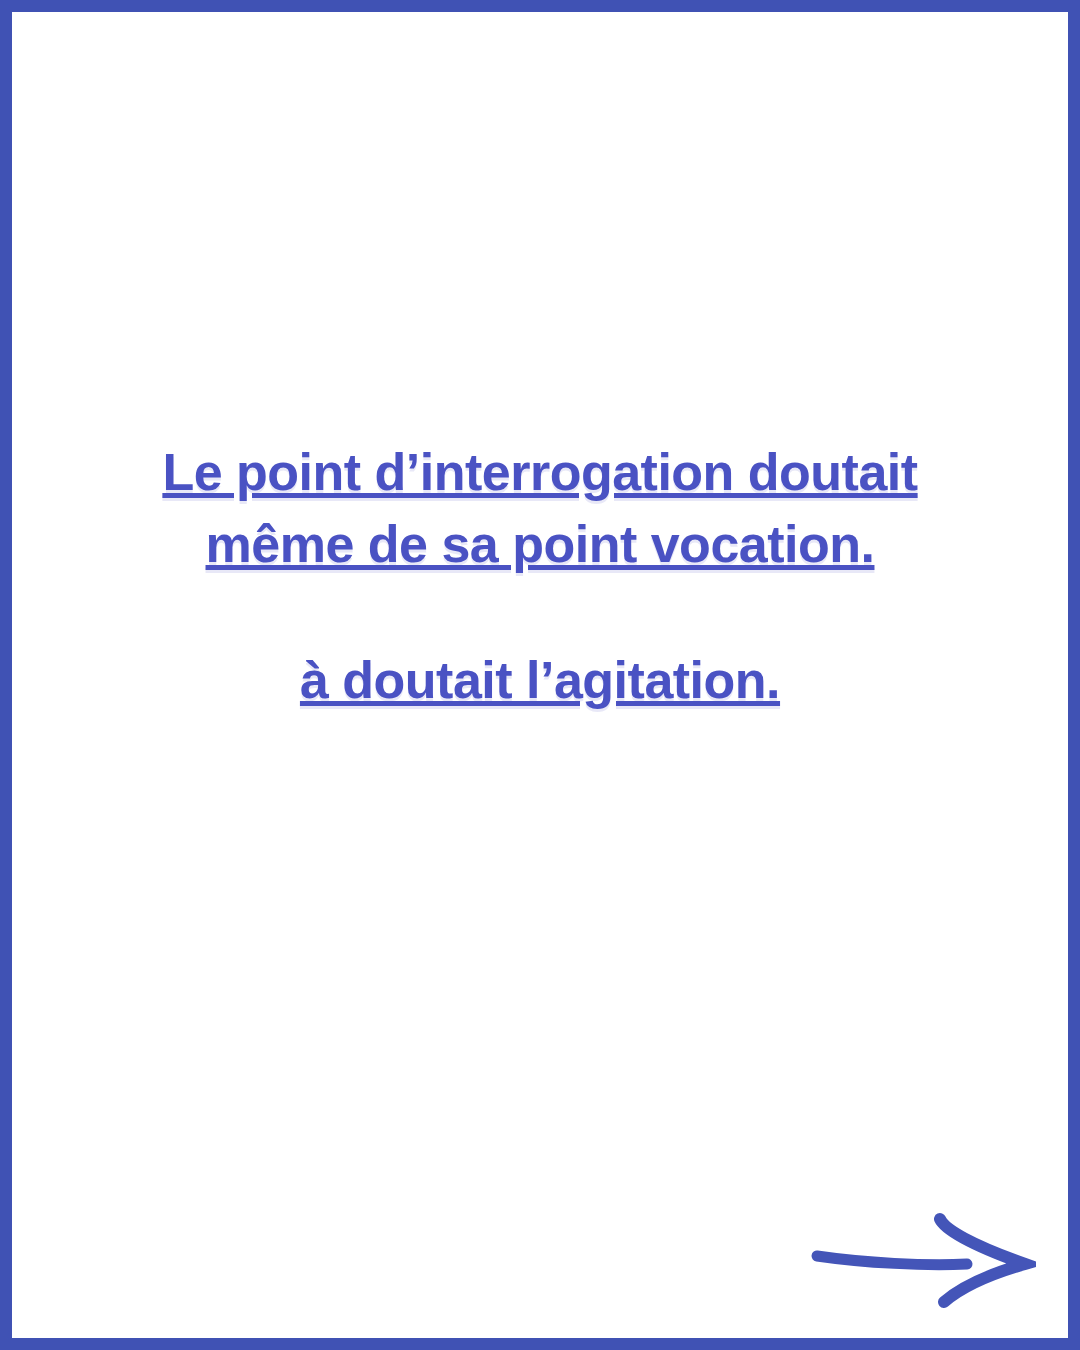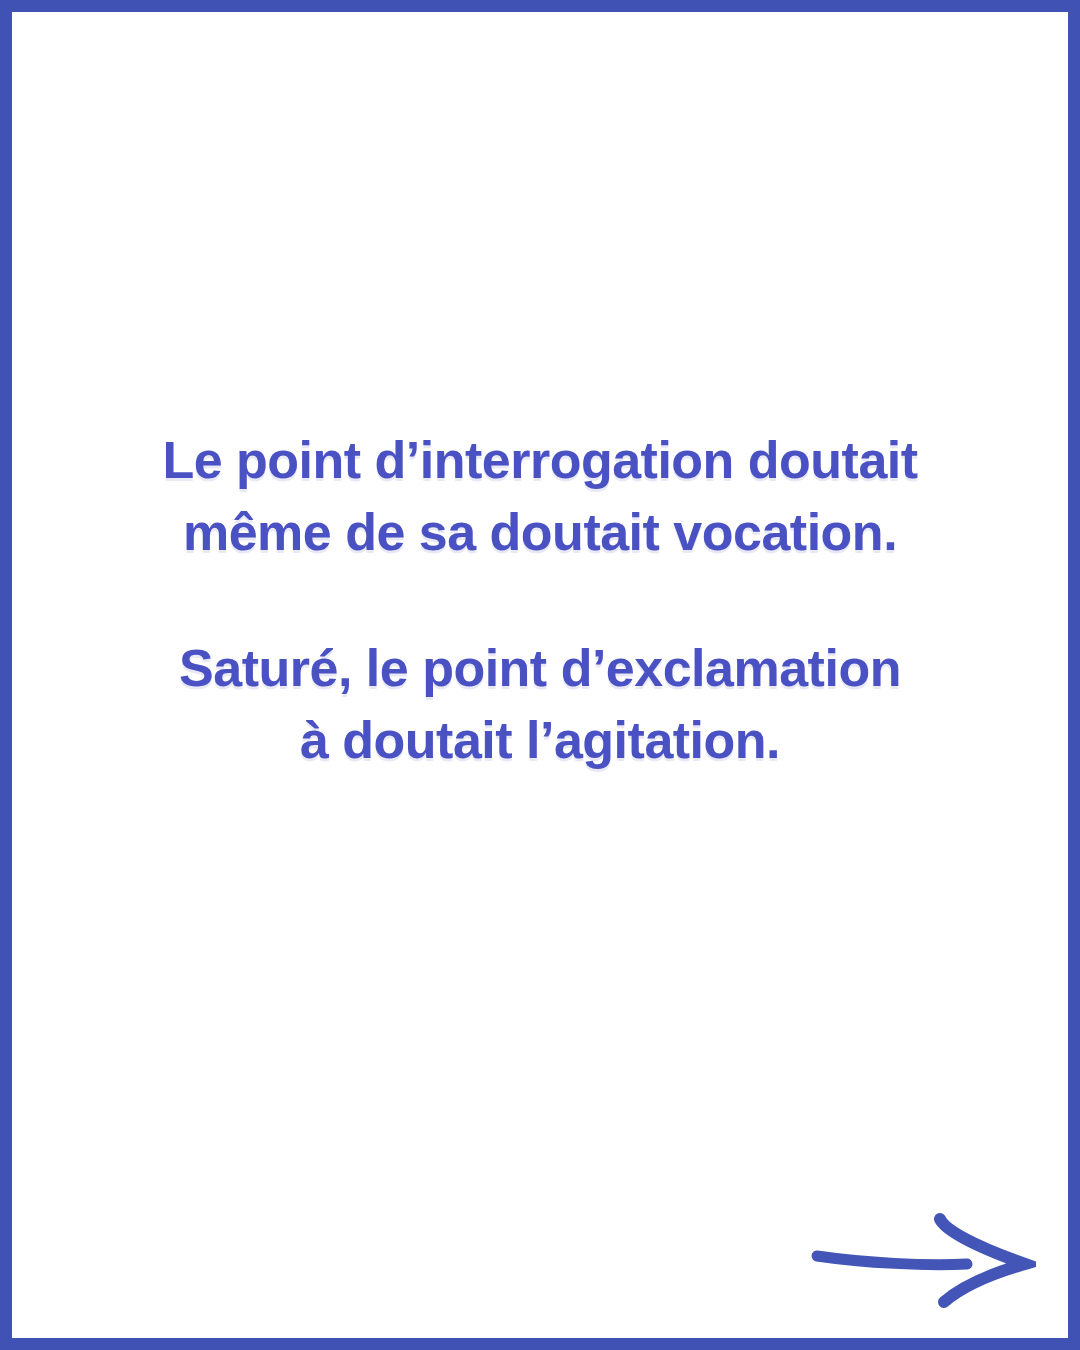--- a/index.html
+++ b/index.html
@@ -28,21 +28,21 @@
     left: 0;
     right: 0;
     text-align: center;
     color: var(--text-color);
     font-weight: 700;
     font-size: 52px;
     letter-spacing: -0.5px;
     line-height: 72px;
     text-shadow: 0 3px 0 rgba(150, 148, 220, 0.22);
   }
-  .para { margin: 0 0 64px 0; }
+  .para { margin: 12px 0 64px 0; text-decoration: underline; }
   .para:last-child { margin-bottom: 0; }
   .line { display: block; white-space: nowrap; }
   .arrow {
     position: absolute;
     left: 798px;
     top: 1200px;
     width: 226px;
     height: 100px;
     color: var(--arrow-color);
     cursor: pointer;
@@ -50,24 +50,23 @@
   .arrow svg { display: block; width: 100%; height: 100%; }
 </style>
 </head>
 <body>
 
 <div class="card">
 
   <div class="text-block">
     <p class="para">
       <span class="line">Le point d’interrogation doutait</span>
-      <span class="line">même de sa doutait vocation.</span>
+      <span class="line">même de sa point vocation.</span>
     </p>
     <p class="para">
-      <span class="line">Saturé, le point d’exclamation</span>
       <span class="line">à doutait l’agitation.</span>
     </p>
   </div>
 
   <div class="arrow" role="button" aria-label="next">
     <svg viewBox="0 0 226 100" xmlns="http://www.w3.org/2000/svg">
 
       <path d="M7 44 C 55 51 115 54 157 52" fill="none" stroke="currentColor" stroke-width="11" stroke-linecap="round"></path>
 
       <path d="M130 7 C 135 18 162 33 215 52 C 173 64 149 77 134 90" fill="none" stroke="currentColor" stroke-width="12" stroke-linecap="round" stroke-linejoin="miter" stroke-miterlimit="12"></path>

